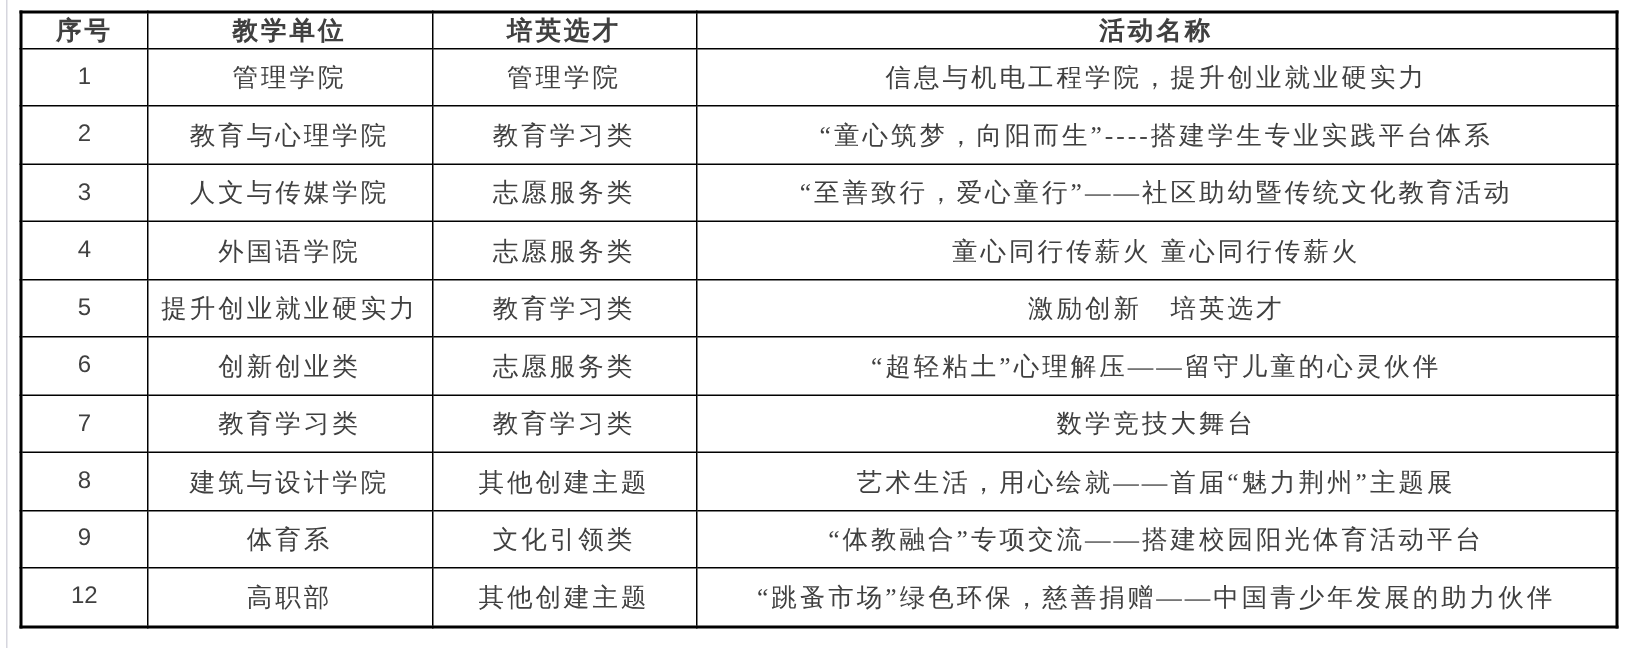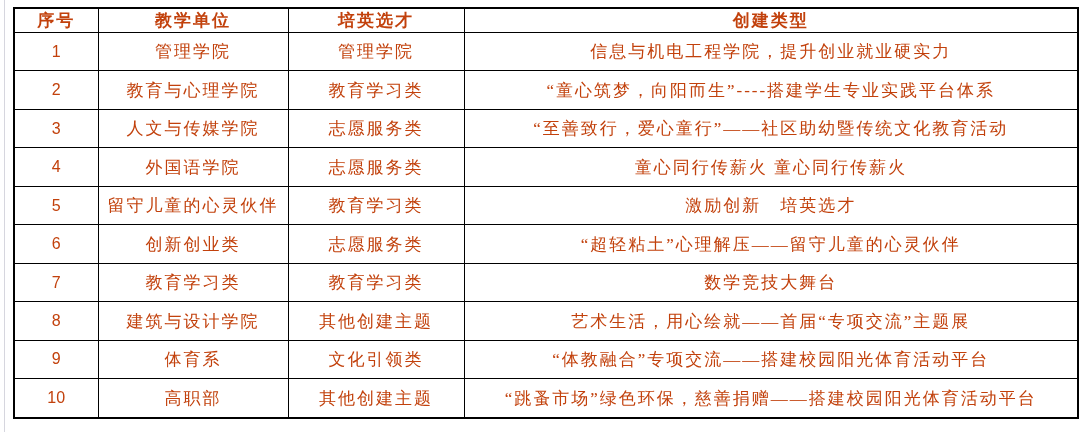--- a/index.html
+++ b/index.html
@@ -28,21 +28,21 @@
     table-layout: fixed;
     background: #ffffff;
   }
   table.doc-table, table.doc-table th, table.doc-table td {
     border: 1.5px solid #000000;
   }
   table.doc-table { border-width: 2px; }
   th, td {
     text-align: center;
     vertical-align: middle;
-    color: #c2410c;
+    color: #404040;
     font-size: 17px;
     letter-spacing: 2px;
     padding: 0 4px;
     white-space: nowrap;
     overflow: hidden;
   }
   th {
     font-weight: bold;
     font-size: 17px;
   }
@@ -67,21 +67,21 @@
       <col class="c-no">
         <col class="c-unit">
         <col class="c-type">
         <col class="c-act">
     </colgroup>
     <thead>
       <tr>
         <th>序号</th>
         <th>教学单位</th>
         <th>培英选才</th>
-        <th>创建类型</th>
+        <th>活动名称</th>
       </tr>
     </thead>
     <tbody>
       <tr>
         <td class="num-cell">1</td>
         <td>管理学院</td>
         <td>管理学院</td>
         <td>信息与机电工程学院，提升创业就业硬实力</td>
       </tr>
       <tr>
@@ -97,49 +97,49 @@
         <td>“至善致行，爱心童行”——社区助幼暨传统文化教育活动</td>
       </tr>
       <tr>
         <td class="num-cell">4</td>
         <td>外国语学院</td>
         <td>志愿服务类</td>
         <td>童心同行传薪火 童心同行传薪火</td>
       </tr>
       <tr>
         <td class="num-cell">5</td>
-        <td>留守儿童的心灵伙伴</td>
+        <td>提升创业就业硬实力</td>
         <td>教育学习类</td>
         <td>激励创新　培英选才</td>
       </tr>
       <tr>
         <td class="num-cell">6</td>
         <td>创新创业类</td>
         <td>志愿服务类</td>
         <td>“超轻粘土”心理解压——留守儿童的心灵伙伴</td>
       </tr>
       <tr>
         <td class="num-cell">7</td>
         <td>教育学习类</td>
         <td>教育学习类</td>
         <td>数学竞技大舞台</td>
       </tr>
       <tr>
         <td class="num-cell">8</td>
         <td>建筑与设计学院</td>
         <td>其他创建主题</td>
-        <td>艺术生活，用心绘就——首届“专项交流”主题展</td>
+        <td>艺术生活，用心绘就——首届“魅力荆州”主题展</td>
       </tr>
       <tr>
         <td class="num-cell">9</td>
         <td>体育系</td>
         <td>文化引领类</td>
         <td>“体教融合”专项交流——搭建校园阳光体育活动平台</td>
       </tr>
       <tr>
-        <td class="num-cell">10</td>
+        <td class="num-cell">12</td>
         <td>高职部</td>
         <td>其他创建主题</td>
-        <td>“跳蚤市场”绿色环保，慈善捐赠——搭建校园阳光体育活动平台</td>
+        <td>“跳蚤市场”绿色环保，慈善捐赠——中国青少年发展的助力伙伴</td>
       </tr>
     </tbody>
   </table>
 </div>
 
 </body></html>

